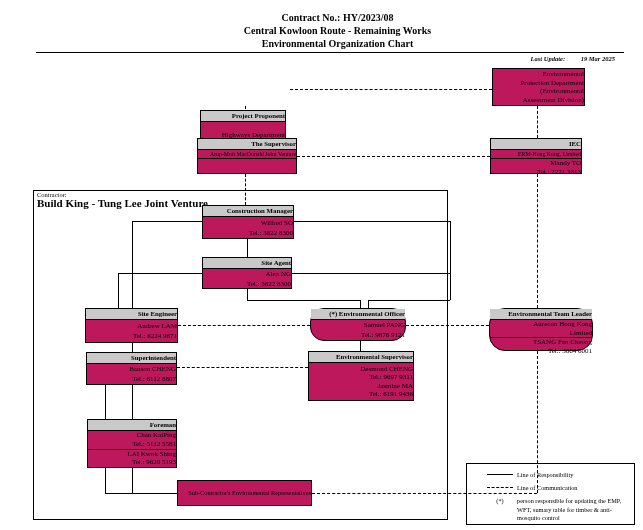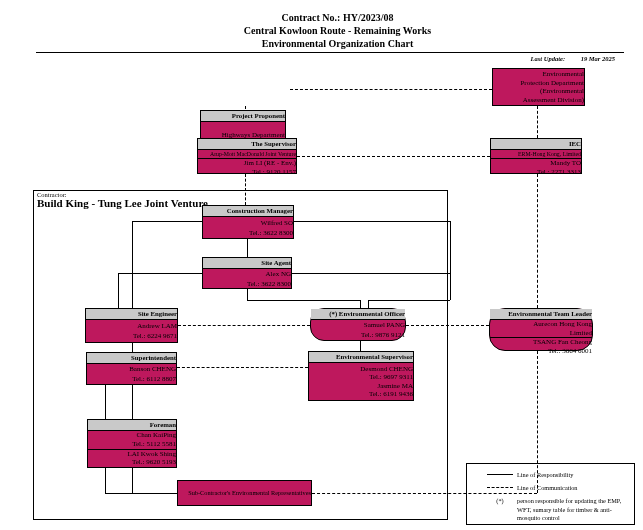--- a/index.html
+++ b/index.html
@@ -111,24 +111,20 @@
       <div class="node-line">Environmental</div>
       <div class="node-line">Protection Department</div>
       <div class="node-line">(Environmental</div>
       <div class="node-line">Assessment Division)</div>
     </div>
   </div>
 
   <div class="node" style="left:197px;top:138px;width:100px;height:36px;">
     <div class="node-header">The Supervisor</div>
     <div class="sub-row">Arup-Mott MacDonald Joint Venture</div>
-    <div class="node-body tight">
-      <div class="node-line">Jim LI (RE - Env.)</div>
-      <div class="node-line">Tel.: 9120 1157</div>
-    </div>
   </div>
 
   <div class="node" style="left:490px;top:138px;width:92px;height:36px;">
     <div class="node-header">IEC</div>
     <div class="sub-row">ERM-Hong Kong, Limited</div>
     <div class="node-body tight">
       <div class="node-line">Mandy TO</div>
       <div class="node-line">Tel.: 2271 3313</div>
     </div>
   </div>

